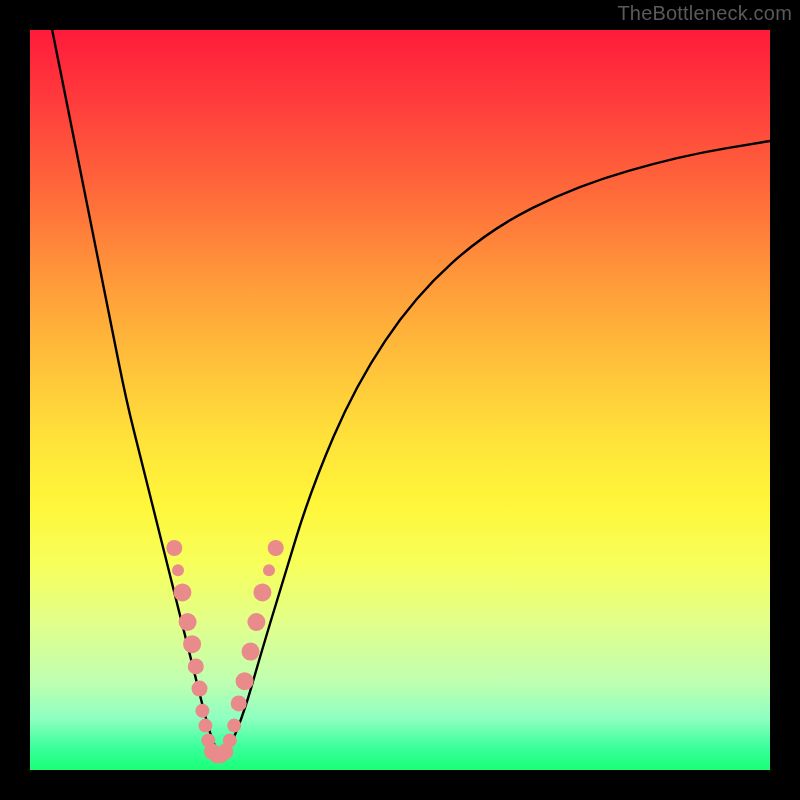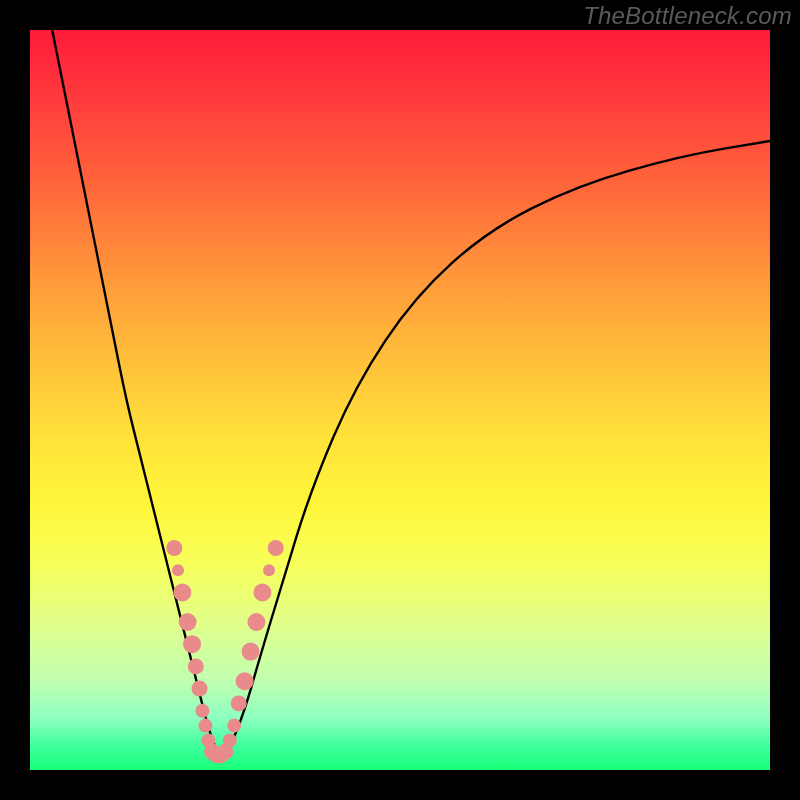--- a/index.html
+++ b/index.html
@@ -40,25 +40,24 @@
       #8effc0 93%,
       #3aff9a 97%,
       #1aff78 100%
     );
   }
   .watermark {
     position: absolute;
     top: 2px;
     right: 8px;
     color: #5a5a5a;
-    font-size: 24px;
+    font-size: 20px;
     font-weight: 500;
     letter-spacing: 0.2px;
     user-select: none;
-    font-style: italic;
   }
   svg.curve {
     position: absolute;
     left: 0;
     top: 0;
     width: 740px;
     height: 740px;
   }
 </style>
 </head>

